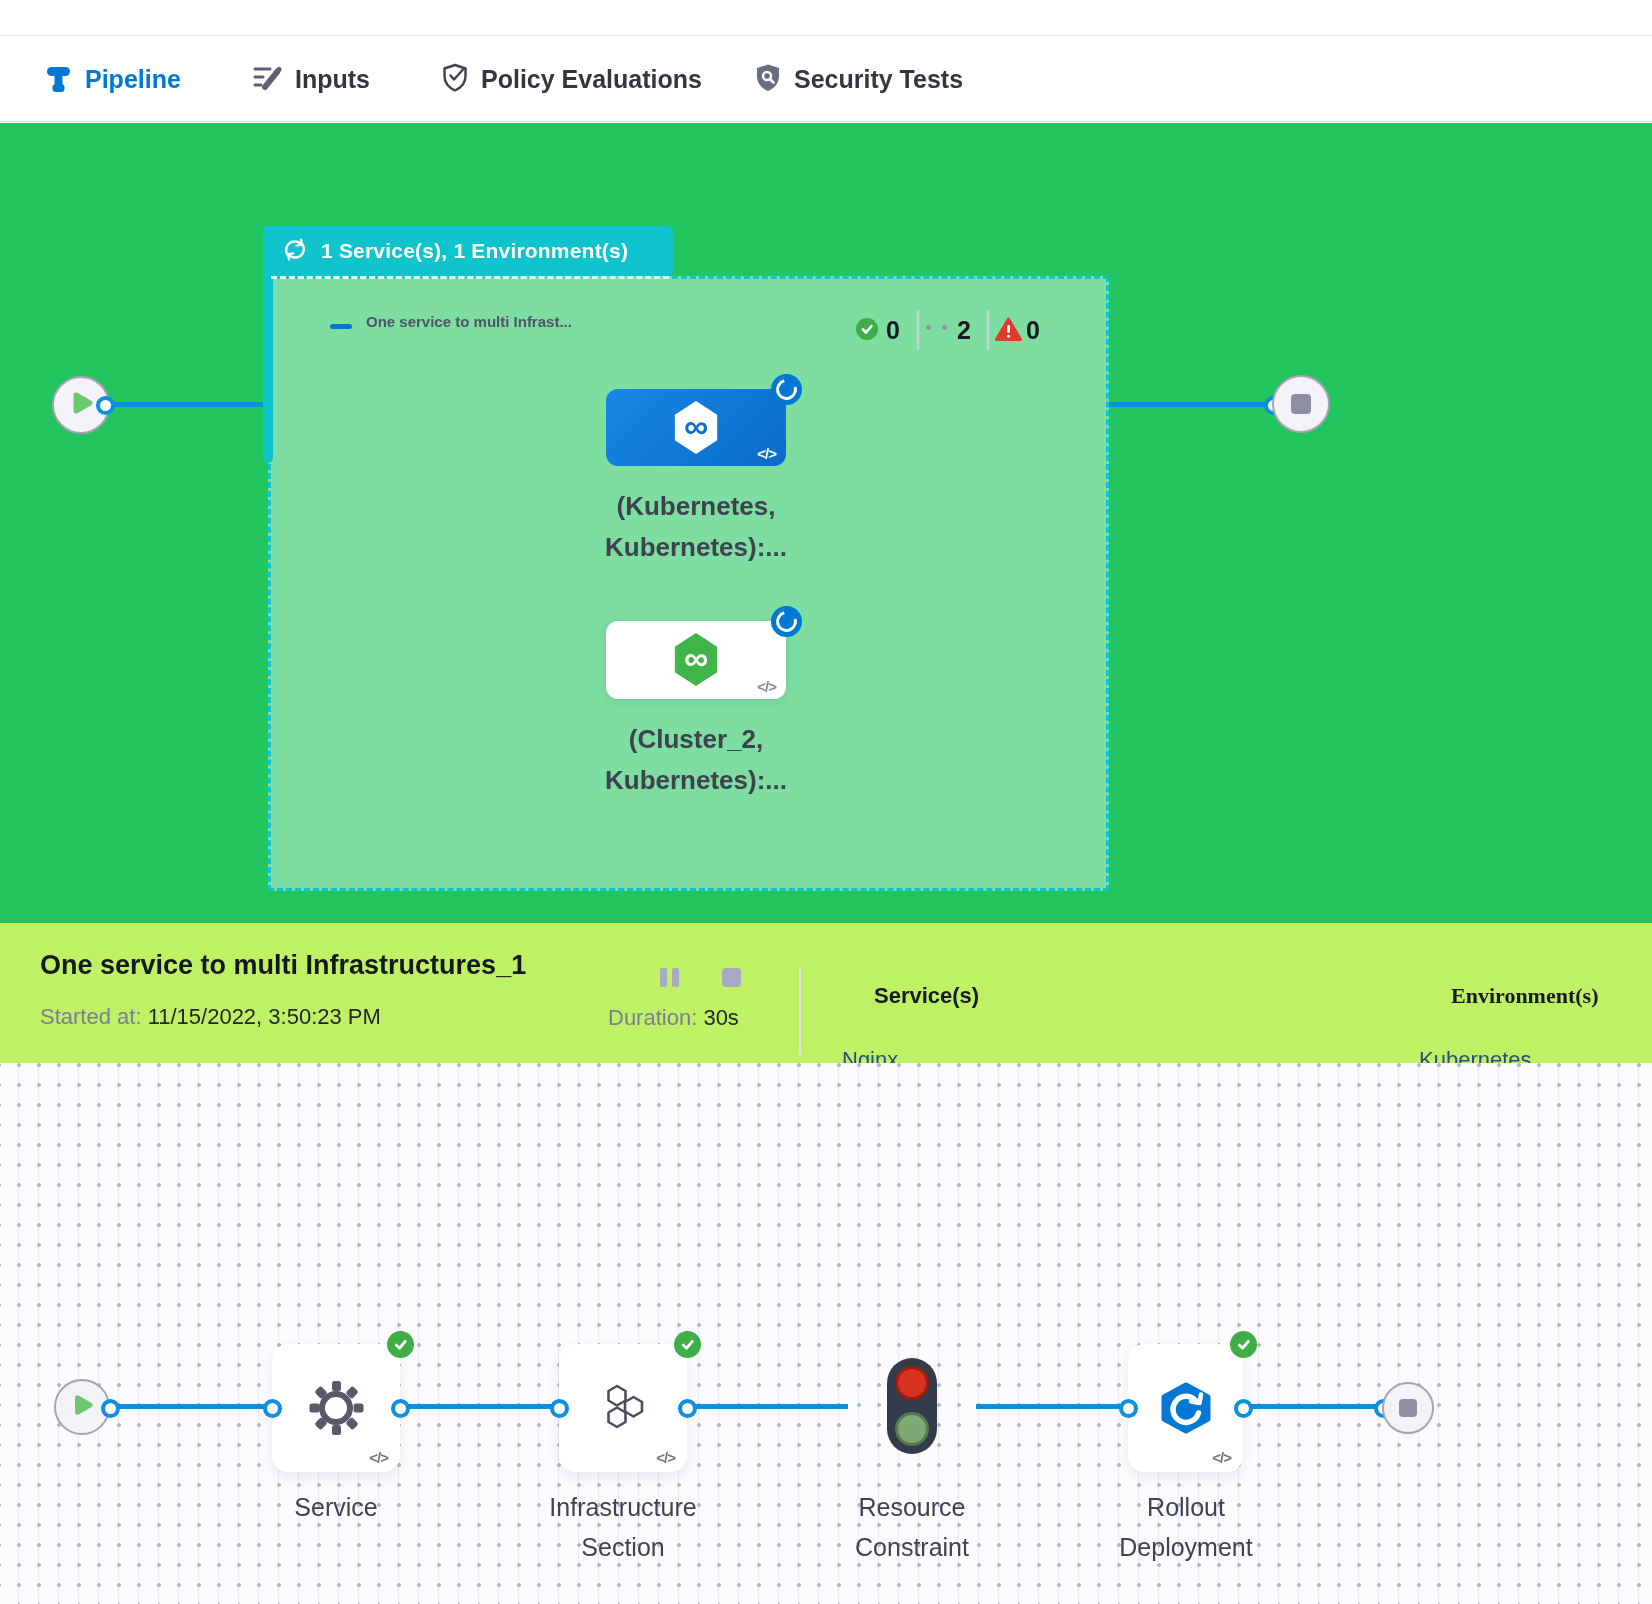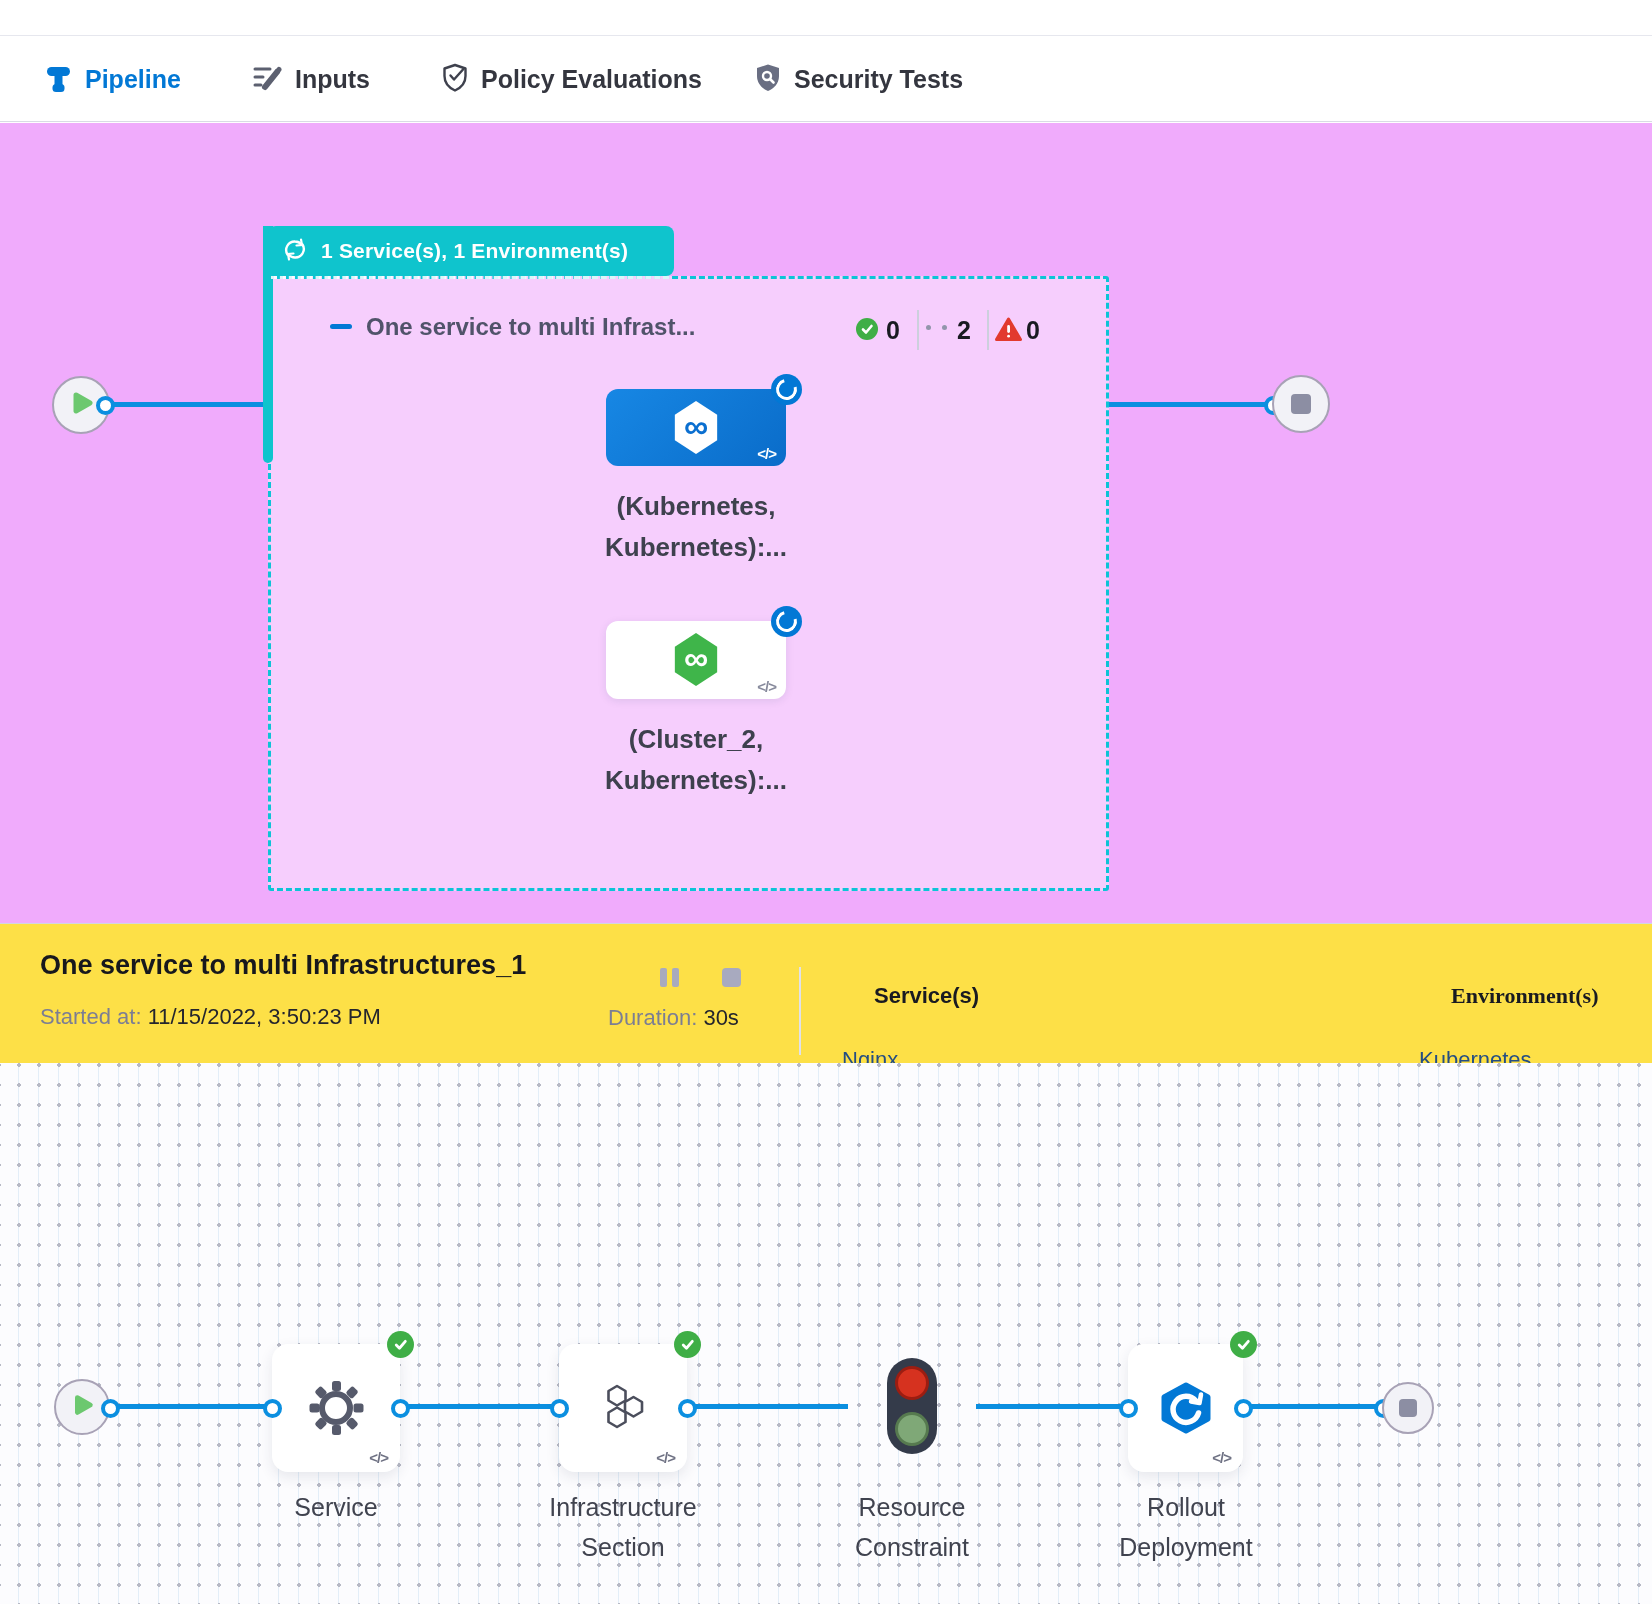--- a/index.html
+++ b/index.html
@@ -9,31 +9,31 @@
 
   
   .topstrip { position:absolute; left:0; top:0; width:100%; height:36px; background:#fff; border-bottom:1px solid #e6e7ee; }
   .tabbar { position:absolute; left:0; top:37px; width:100%; height:85px; background:#fff; border-bottom:1px solid #d9dbe5; }
   .tab { position:absolute; top:0; height:85px; display:flex; align-items:center; gap:13px; cursor:pointer; }
   .tab-label { font-size:25px; font-weight:600; color:#34363f; }
   .tab.active .tab-label { color:#0278d5; }
   .tab-underline { position:absolute; left:45px; top:117px; width:183px; height:6px; border-radius:4px 4px 0 0; background:#0278d5; }
 
   
-  .canvas { position:absolute; left:0; top:123px; width:100%; height:800px; background:#f0abfc; }
+  .canvas { position:absolute; left:0; top:123px; width:100%; height:800px; background:#22c55e; }
   .node-circle { position:absolute; width:58px; height:58px; border-radius:50%; background:#f2f2f7; border:2px solid #a8a2b6; display:flex; align-items:center; justify-content:center; }
   .conn-line { position:absolute; height:5px; background:#0b8fe0; }
   .conn-dot { position:absolute; width:19px; height:19px; border-radius:50%; background:#fff; border:4.5px solid #0b8fe0; }
   .stage-box { position:absolute; left:268px; top:153px; width:841px; height:615px; border:3px dashed #0cc4d6; background:rgba(255,255,255,.42); border-radius:3px; }
   .stage-bar { position:absolute; left:263px; top:103px; width:10px; height:237px; background:#0fc4cd; border-radius:0 0 5px 5px; }
   .stage-badge { position:absolute; left:268px; top:103px; width:406px; height:50px; background:#0fc4cd; border-radius:8px 8px 8px 2px; display:flex; align-items:center; padding-left:12px; gap:11px; }
   .stage-badge-label { color:#fff; font-size:21px; font-weight:600; letter-spacing:.2px; }
   .badge-dash-overlay { position:absolute; left:271px; top:153px; width:398px; height:0; border-top:3px dashed rgba(255,255,255,.85); }
   .collapse-minus { position:absolute; left:330px; top:201px; width:22px; height:5px; border-radius:2.5px; background:#0278d5; }
-  .stage-title { position:absolute; left:366px; top:190px; font-size:24px; font-weight:600; color:#50536a; }
+  .stage-title { position:absolute; left:366px; top:190px; font-size:15px; font-weight:600; color:#50536a; }
   .count-num { position:absolute; top:193px; font-size:25px; font-weight:600; color:#191a21; }
   .count-div { position:absolute; top:187px; width:2px; height:40px; background:#ccd0dd; }
   .mini-dot { position:absolute; top:202px; width:5px; height:5px; border-radius:50%; background:#9295ab; }
   .check-badge { position:absolute; width:22px; height:22px; border-radius:50%; background:#3fae46; display:flex; align-items:center; justify-content:center; }
 
   .svc-card { position:absolute; left:606px; width:180px; height:77px; border-radius:12px; }
   .svc-card.blue { top:266px; background:linear-gradient(135deg,#1787e4 0%, #0a6cc9 100%); }
   .svc-card.green { top:498px; height:78px; background:#fff; box-shadow:0 2px 8px rgba(20,60,90,.10); }
   .hexagon { position:absolute; left:67px; top:12px; width:46px; height:53px; clip-path:polygon(50% 0%, 96% 26%, 96% 74%, 50% 100%, 4% 74%, 4% 26%); display:flex; align-items:center; justify-content:center; }
   .hexagon.white { background:#fff; }
@@ -42,21 +42,21 @@
   .hexagon.white .infinity { color:#0b6fd0; }
   .hexagon.green .infinity { color:#fff; }
   .code-glyph { position:absolute; right:10px; bottom:4px; font-size:15px; font-weight:700; letter-spacing:-1px; }
   .svc-card.blue .code-glyph { color:#fff; }
   .svc-card.green .code-glyph { color:#878a9c; }
   .spinner-badge { position:absolute; width:31px; height:31px; border-radius:50%; background:#0278d5; }
   .spinner-badge::after { content:""; position:absolute; inset:5px; border-radius:50%; border:3.5px solid #fff; border-left-color:transparent; transform:rotate(120deg); }
   .node-label { position:absolute; width:200px; text-align:center; font-size:26px; font-weight:600; color:#3e414e; line-height:41px; }
 
   
-  .infobar { position:absolute; left:0; top:923px; width:100%; height:140px; background:#fde047; border-top:1px solid #d4d6e0; }
+  .infobar { position:absolute; left:0; top:923px; width:100%; height:140px; background:#bef264; border-top:1px solid #d4d6e0; }
   .run-title { position:absolute; left:40px; top:26px; font-size:27px; font-weight:700; color:#17181d; }
   .meta-row { position:absolute; font-size:22px; }
   .meta-gray { color:#7c7e93; }
   .meta-dark { color:#24252d; }
   .icon-pause { position:absolute; left:660px; top:44px; width:19px; height:19px; display:flex; justify-content:space-between; }
   .icon-pause span { width:7px; height:19px; background:#a8aabf; border-radius:2px; }
   .icon-stop { position:absolute; left:722px; top:44px; width:19px; height:19px; background:#a8aabf; border-radius:4px; }
   .bar-div { position:absolute; left:799px; top:43px; width:2px; height:88px; background:#e0e1ea; }
   .kv-label { position:absolute; font-size:22px; font-weight:700; color:#191a21;margin-left:32px; }
   .kv-value { position:absolute; font-size:22px; color:#254e82;margin-top:28px; }

